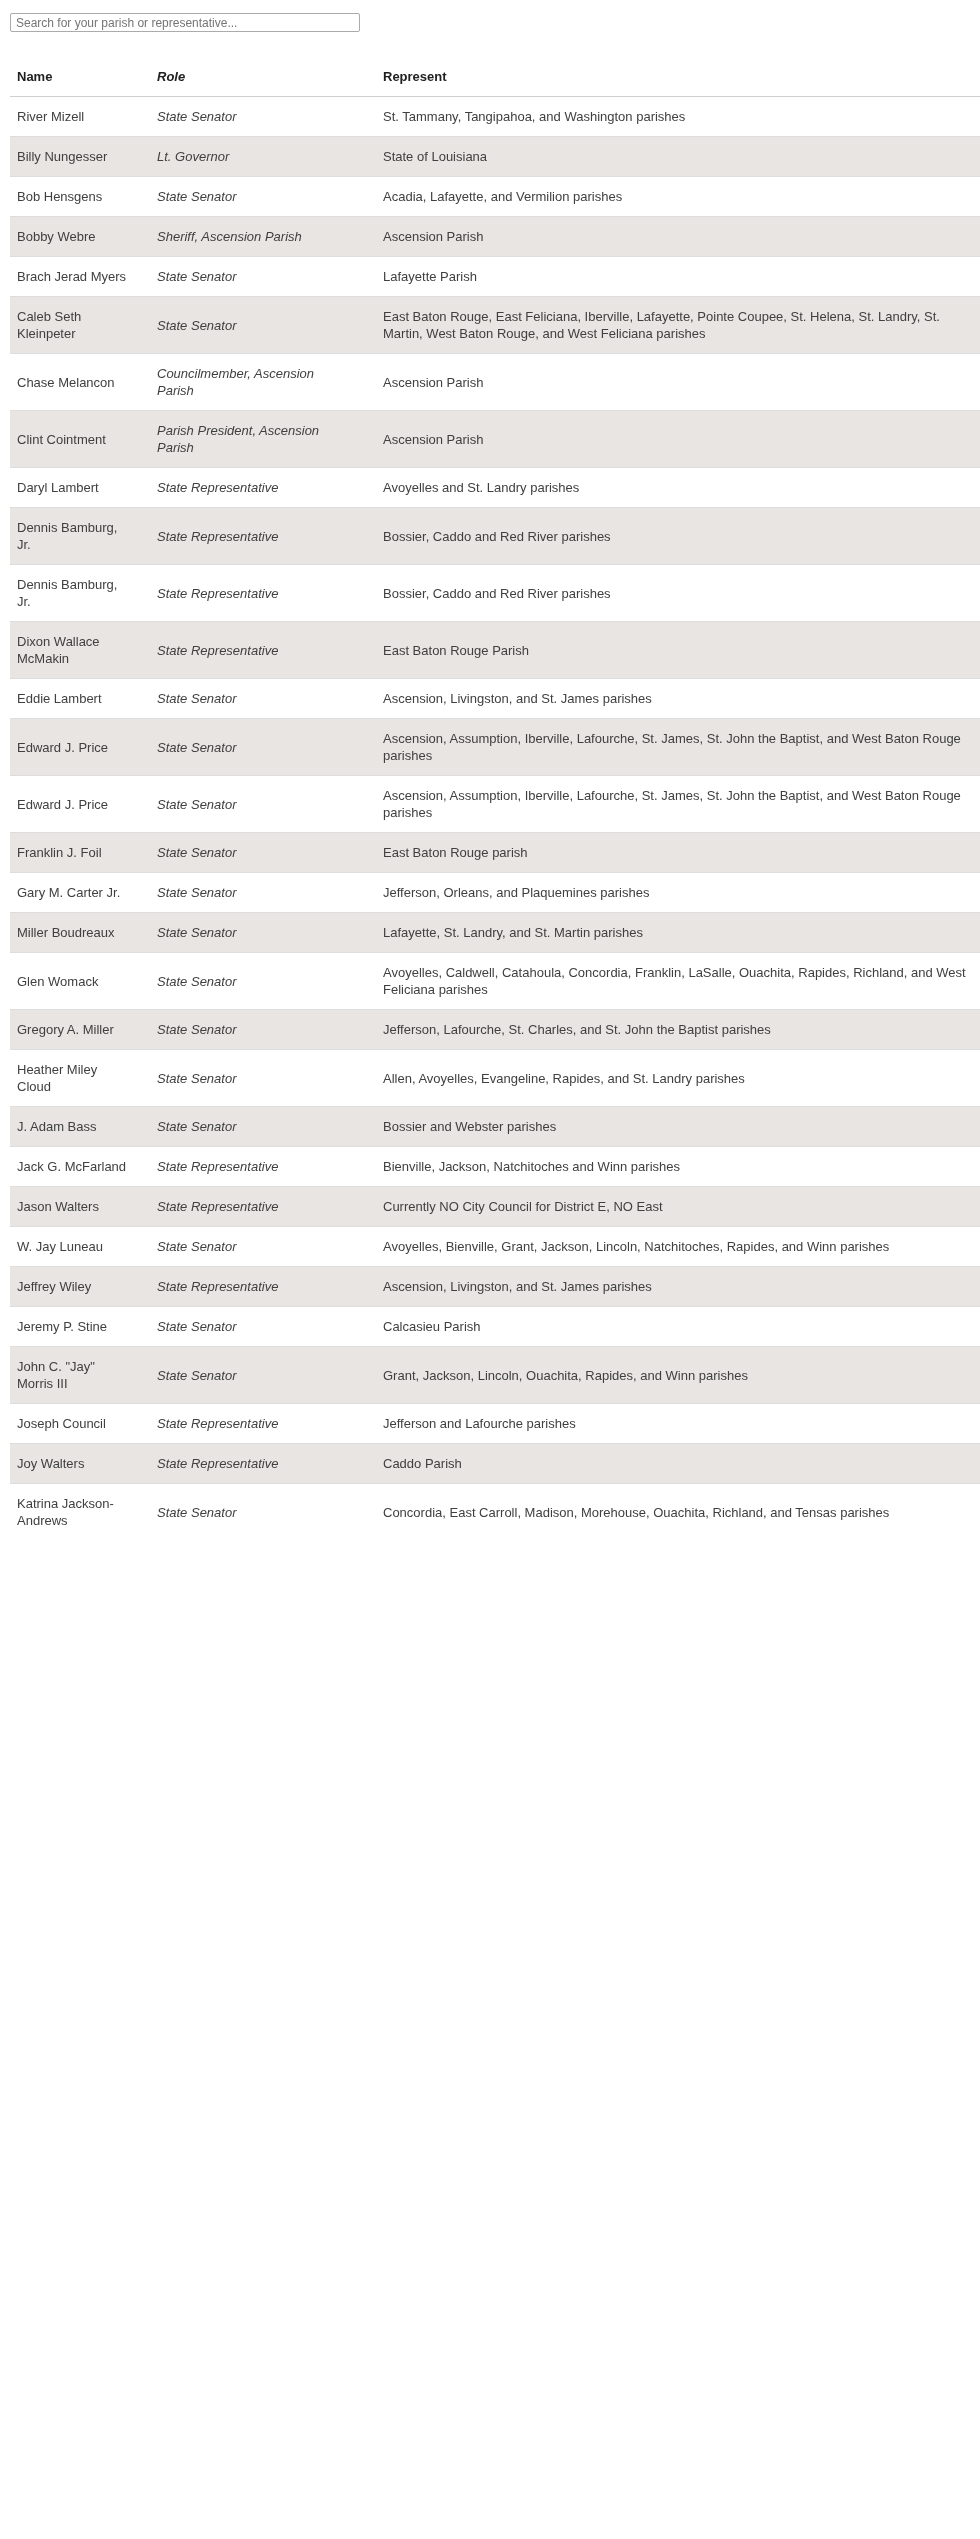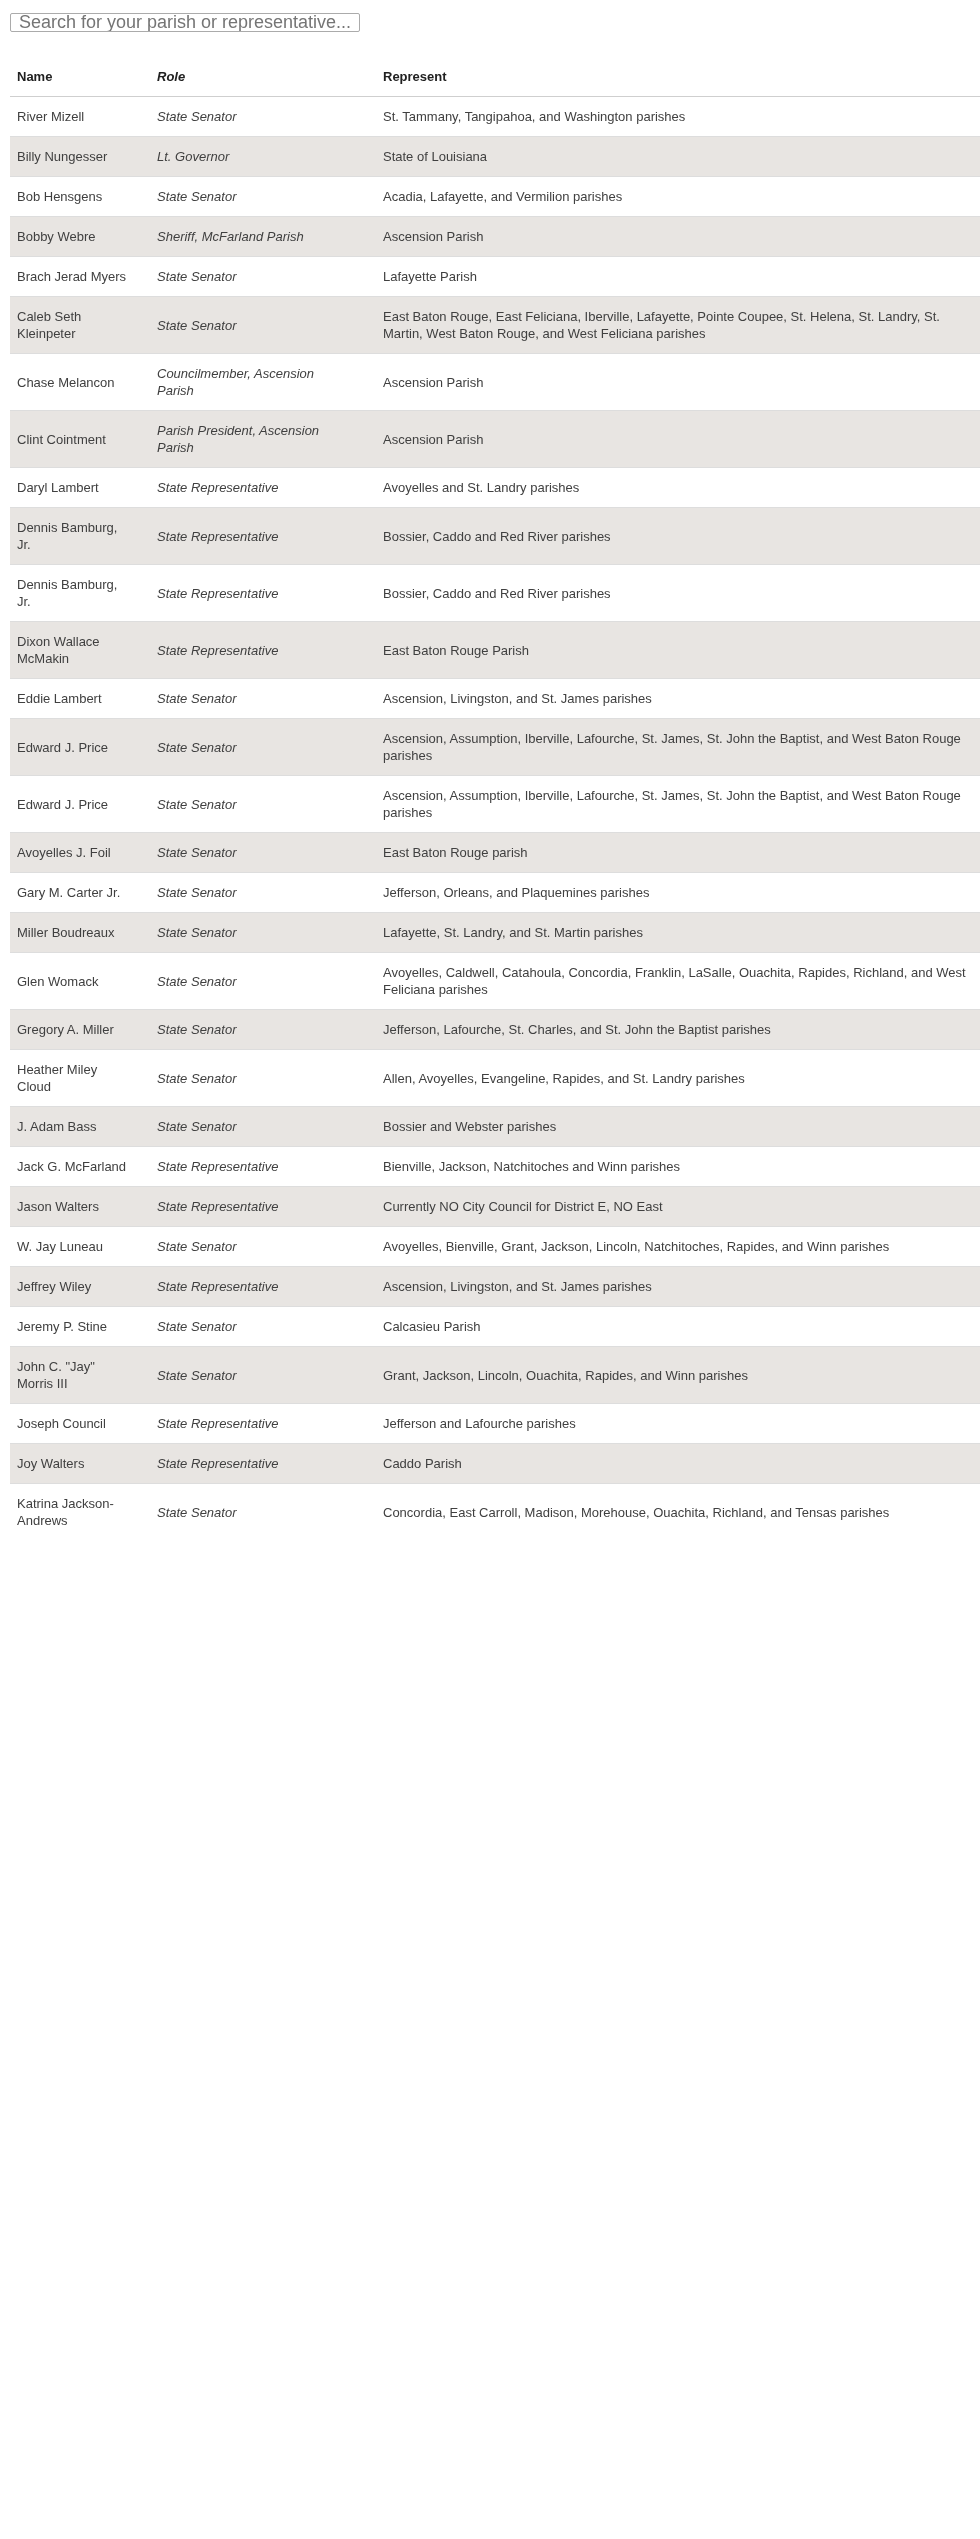--- a/index.html
+++ b/index.html
@@ -21,25 +21,24 @@
     padding: 13px 0 0 10px;
   }
   .search-input {
     width: 350px;
     height: 19px;
     box-sizing: border-box;
     border: 1px solid #ababab;
     border-radius: 2px;
     padding: 1px 5px;
     font-family: "Liberation Sans", sans-serif;
-    font-size: 18px;
+    font-size: 12px;
     color: #333333;
     outline: none;
     display: block;
-    text-align: center;
   }
   .search-input::placeholder {
     color: #757575;
     opacity: 1;
   }
   table.reps {
     border-collapse: collapse;
     table-layout: fixed;
     width: 990px;
     margin-top: 25px;
@@ -99,21 +98,21 @@
             <td class="c-role">Lt. Governor</td>
             <td class="c-represent">State of Louisiana</td>
           </tr>
           <tr>
             <td class="c-name">Bob Hensgens</td>
             <td class="c-role">State Senator</td>
             <td class="c-represent">Acadia, Lafayette, and Vermilion parishes</td>
           </tr>
           <tr class="stripe">
             <td class="c-name">Bobby Webre</td>
-            <td class="c-role">Sheriff, McFarland Parish</td>
+            <td class="c-role">Sheriff, Ascension Parish</td>
             <td class="c-represent">Ascension Parish</td>
           </tr>
           <tr>
             <td class="c-name">Brach Jerad Myers</td>
             <td class="c-role">State Senator</td>
             <td class="c-represent">Lafayette Parish</td>
           </tr>
           <tr class="stripe">
             <td class="c-name">Caleb Seth Kleinpeter</td>
             <td class="c-role">State Senator</td>
@@ -158,21 +157,21 @@
             <td class="c-name">Edward J. Price</td>
             <td class="c-role">State Senator</td>
             <td class="c-represent">Ascension, Assumption, Iberville, Lafourche, St. James, St. John the Baptist, and West Baton Rouge parishes</td>
           </tr>
           <tr>
             <td class="c-name">Edward J. Price</td>
             <td class="c-role">State Senator</td>
             <td class="c-represent">Ascension, Assumption, Iberville, Lafourche, St. James, St. John the Baptist, and West Baton Rouge parishes</td>
           </tr>
           <tr class="stripe">
-            <td class="c-name">Avoyelles J. Foil</td>
+            <td class="c-name">Franklin J. Foil</td>
             <td class="c-role">State Senator</td>
             <td class="c-represent">East Baton Rouge parish</td>
           </tr>
           <tr>
             <td class="c-name">Gary M. Carter Jr.</td>
             <td class="c-role">State Senator</td>
             <td class="c-represent">Jefferson, Orleans, and Plaquemines parishes</td>
           </tr>
           <tr class="stripe">
             <td class="c-name">Miller Boudreaux</td>

